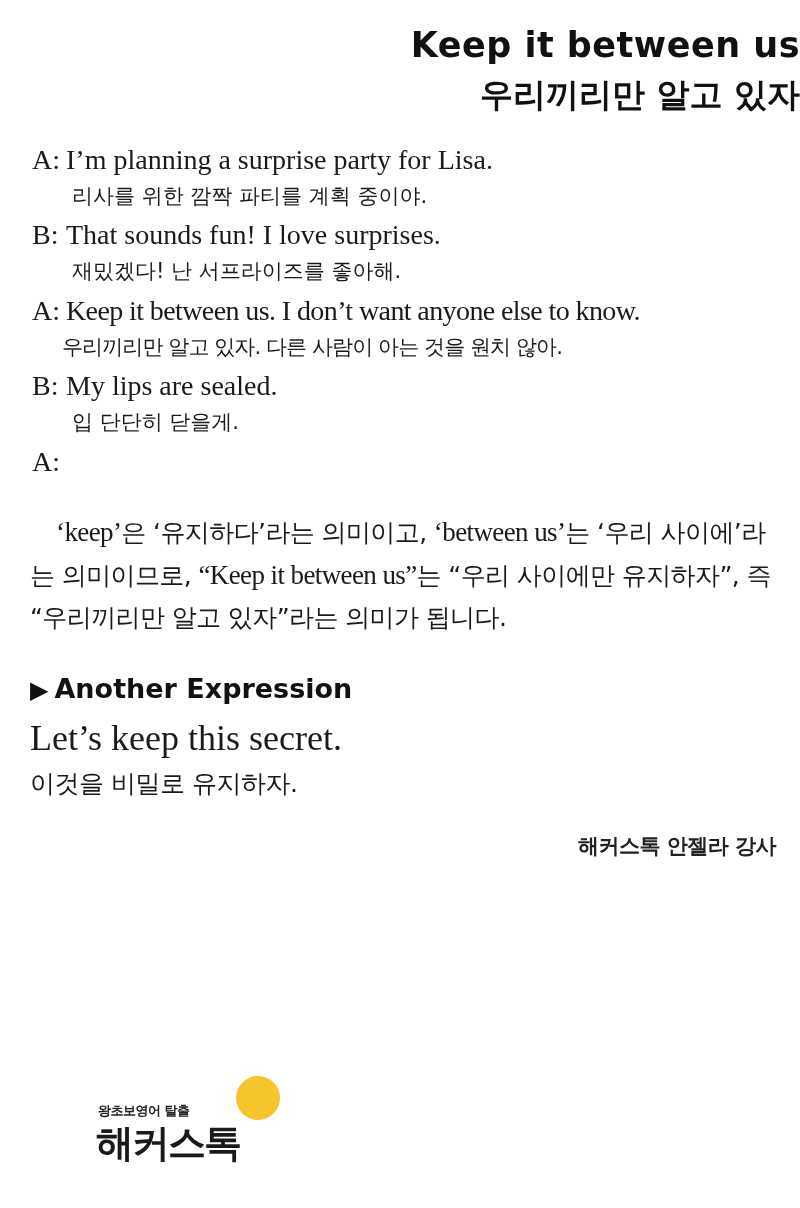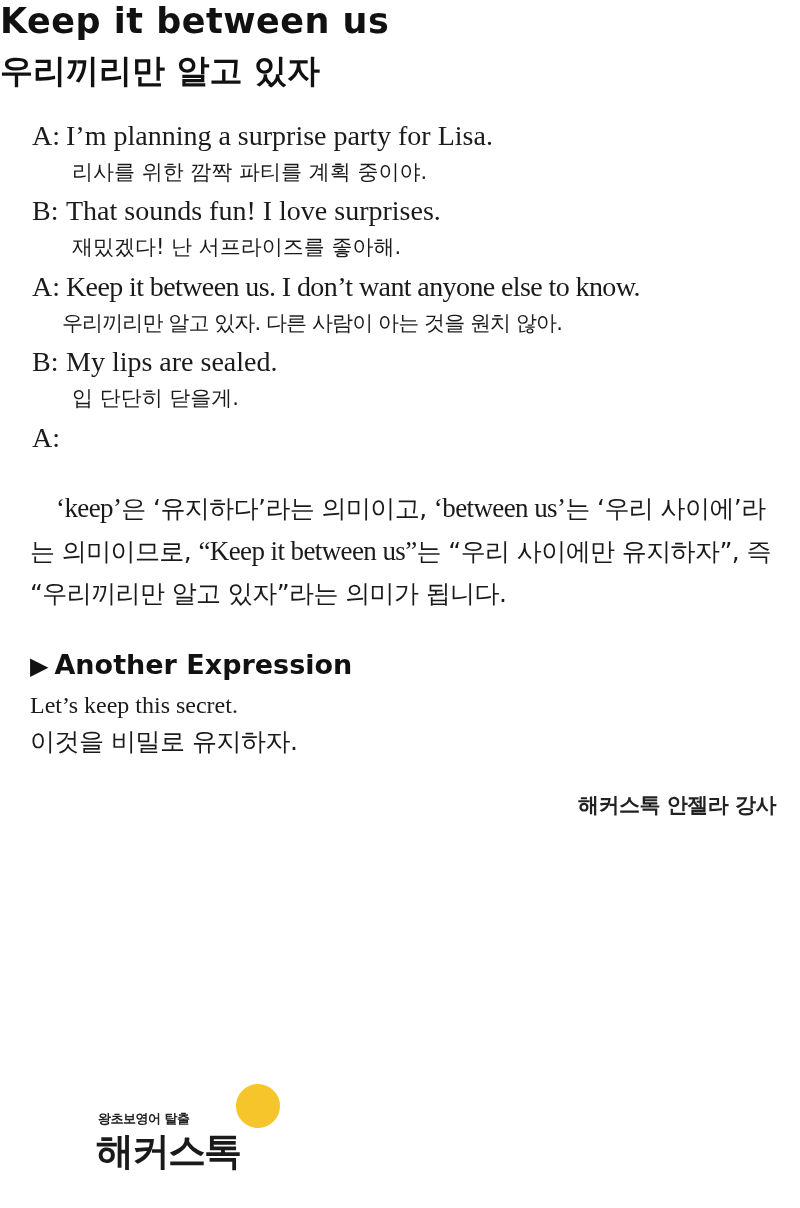--- a/index.html
+++ b/index.html
@@ -15,22 +15,22 @@
     color: #1a1a1a;
     overflow: hidden;
   }
   .page {
     width: 800px;
     height: 1208px;
     position: relative;
     box-sizing: border-box;
   }
   .title-block {
-    text-align: left;
-    padding-top: 0;
+    text-align: right;
+    padding-top: 24px;
   }
   .title-en {
     font-family: "DejaVu Sans", sans-serif;
     font-size: 35px;
     font-weight: bold;
     letter-spacing: 0.5px;
     line-height: 1.25;
     color: #111111;
   }
   .title-ko {
@@ -109,21 +109,21 @@
     color: #111111;
   }
   .another-header .arrow {
     font-size: 24px;
     margin-right: 6px;
   }
   .another-en {
     padding-left: 30px;
     margin-top: 8px;
     font-family: "Liberation Serif", serif;
-    font-size: 24px;
+    font-size: 36px;
     line-height: 1.45;
   }
   .another-ko {
     padding-left: 30px;
     margin-top: 2px;
     font-family: "DejaVu Sans", sans-serif;
     font-size: 25px;
     line-height: 1.45;
     letter-spacing: -0.5px;
   }
@@ -133,21 +133,21 @@
     text-align: right;
     font-family: "DejaVu Sans", sans-serif;
     font-size: 21px;
     font-weight: bold;
     color: #222222;
     letter-spacing: -0.5px;
   }
   .logo-area {
     position: absolute;
     left: 0;
-    bottom: 22px;
+    bottom: 30px;
     width: 100%;
     height: 110px;
   }
   .logo {
     position: absolute;
     left: 96px;
     bottom: 6px;
     width: 200px;
     height: 96px;
   }

